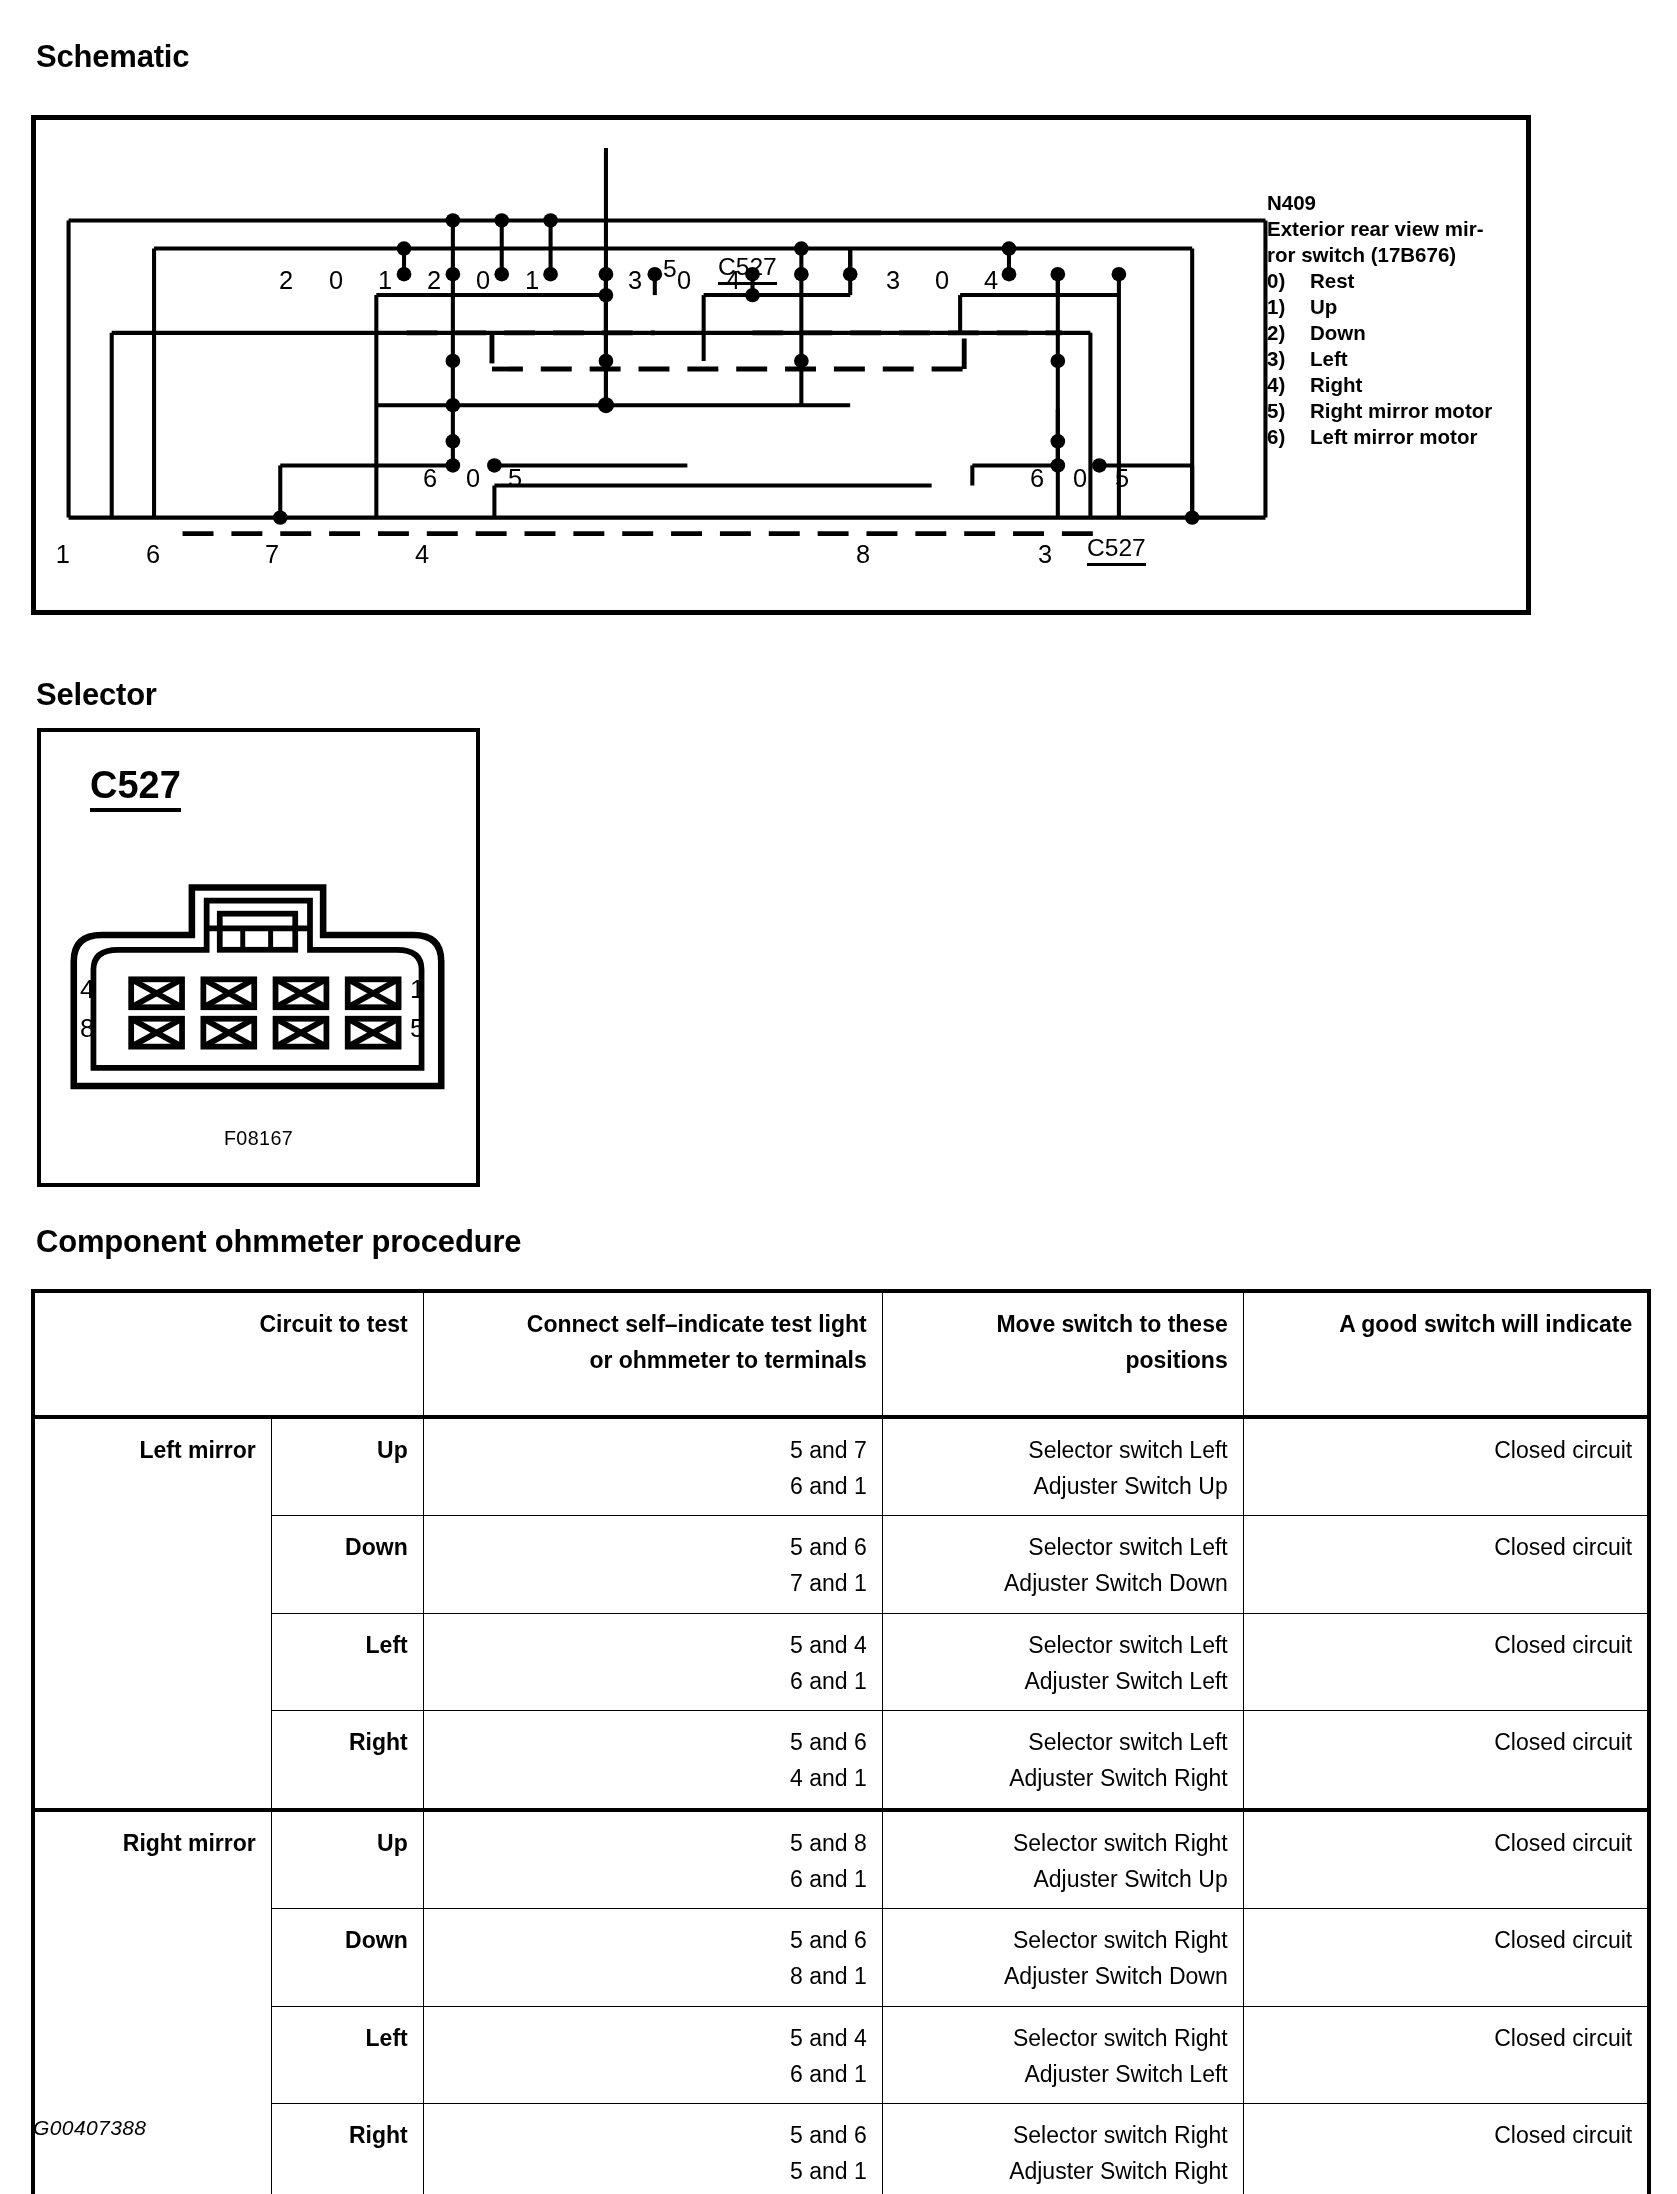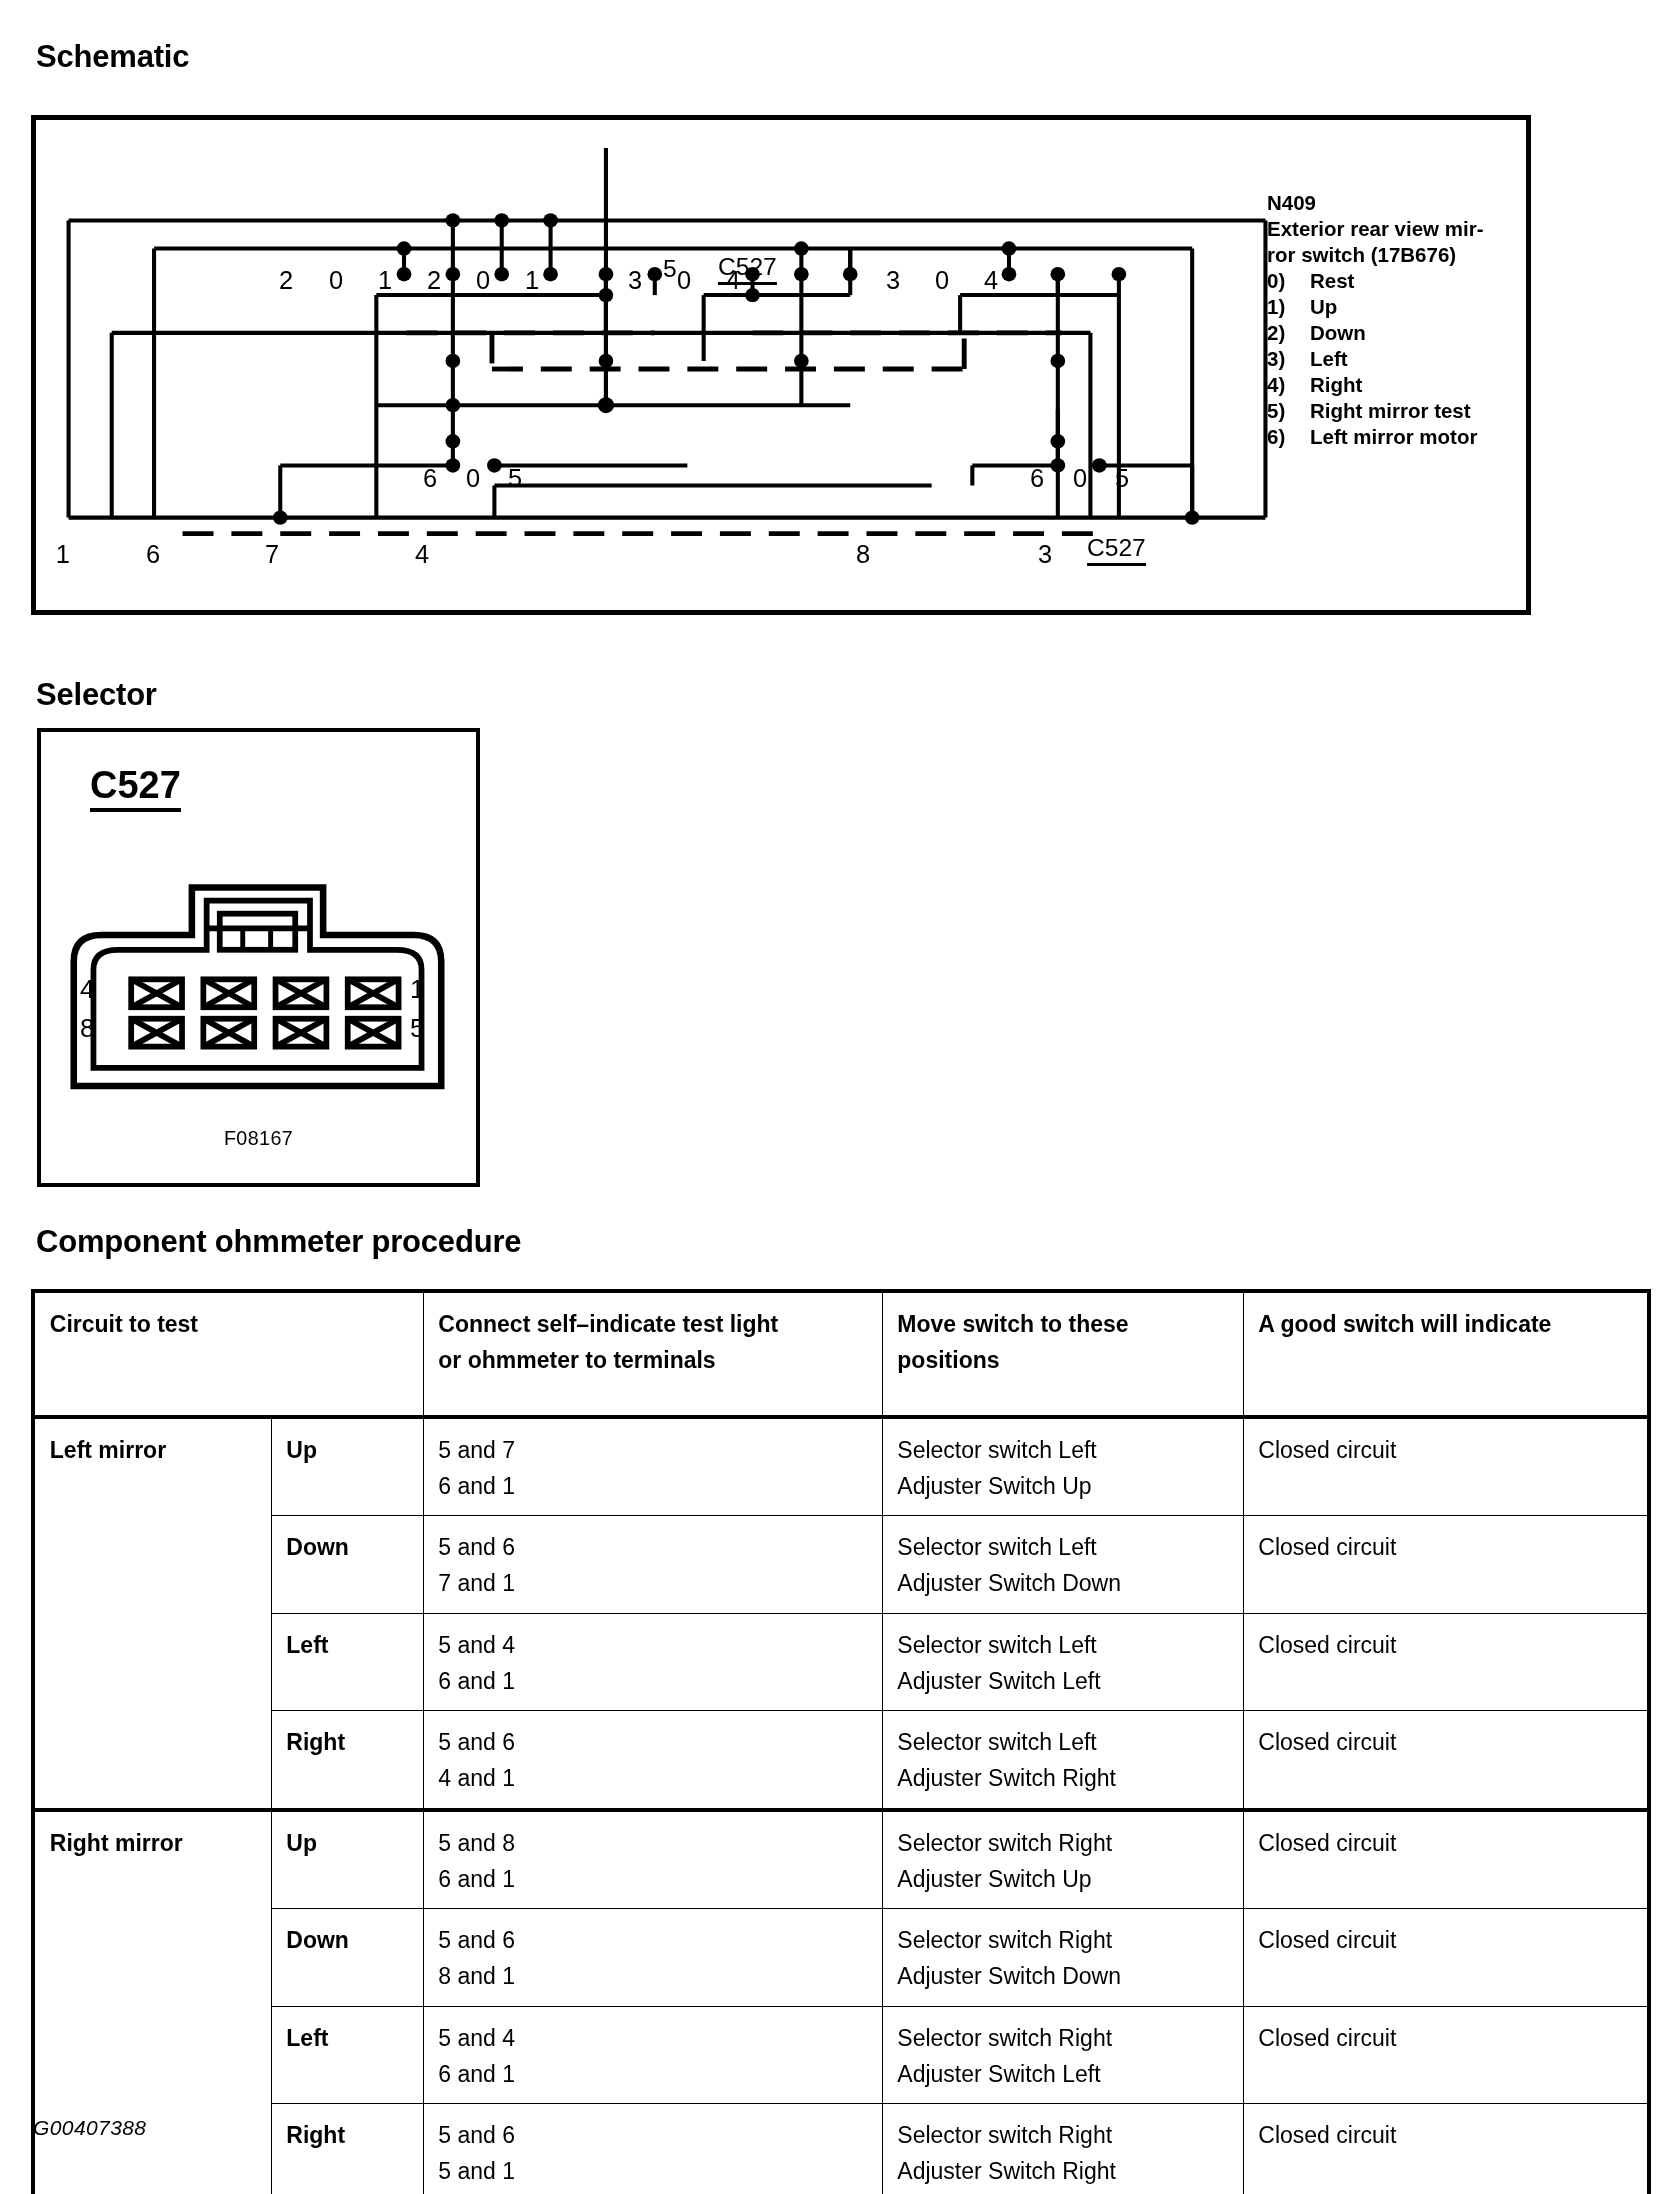--- a/index.html
+++ b/index.html
@@ -117,21 +117,21 @@
   #procedure-table col.c-positions { width: 361px; }
   #procedure-table col.c-indicate  { width: 406px; }
 
   #procedure-table th,
   #procedure-table td {
     border: 1.6px solid #000;
     vertical-align: top;
     padding: 13px 14.8px 11.5px 14.8px;
     font-size: 23px;
     line-height: 36px;
-    text-align: left;
+    text-align: right;
   }
   #procedure-table thead th {
     font-weight: bold;
     height: 97px;
   }
   #procedure-table tbody td { font-weight: normal; }
   #procedure-table td.cell-circuit,
   #procedure-table td.cell-direction { font-weight: bold; }
 
   #procedure-table tbody tr td { height: 64px; }
@@ -341,21 +341,21 @@
   <div class="legend-row">
     <span class="legend-num">3)</span>
     <span>Left</span>
   </div>
   <div class="legend-row">
     <span class="legend-num">4)</span>
     <span>Right</span>
   </div>
   <div class="legend-row">
     <span class="legend-num">5)</span>
-    <span>Right mirror test</span>
+    <span>Right mirror motor</span>
   </div>
   <div class="legend-row">
     <span class="legend-num">6)</span>
     <span>Left mirror motor</span>
   </div>
 </div>
 
 <div class="section-title" id="terminals-heading">Selector</div>
 
 <div id="terminals-box">

